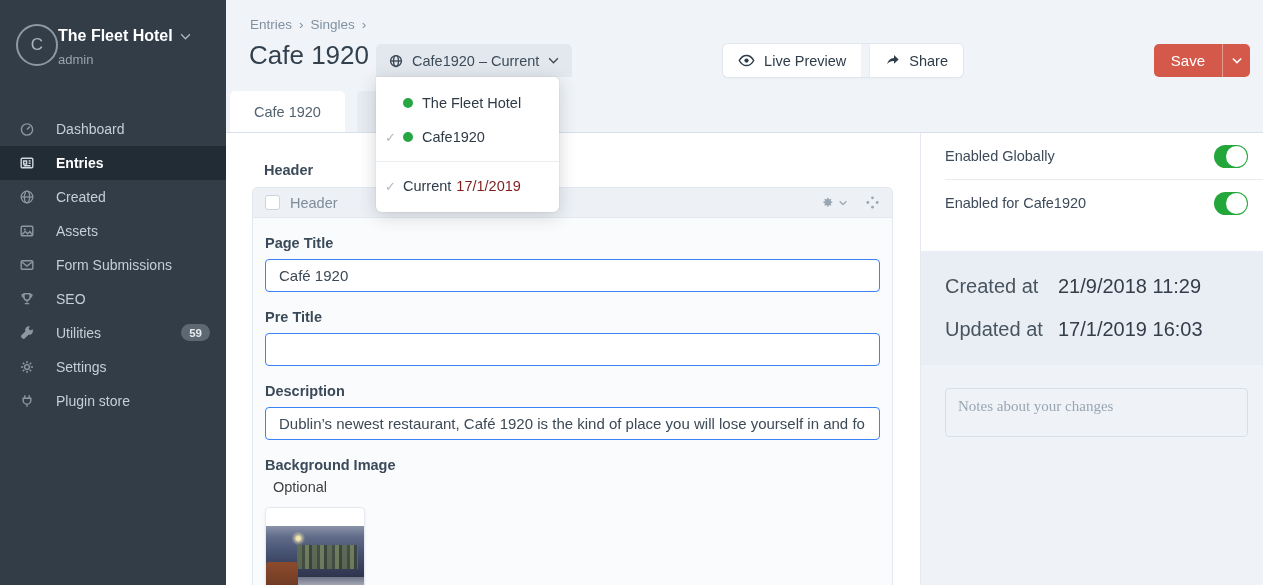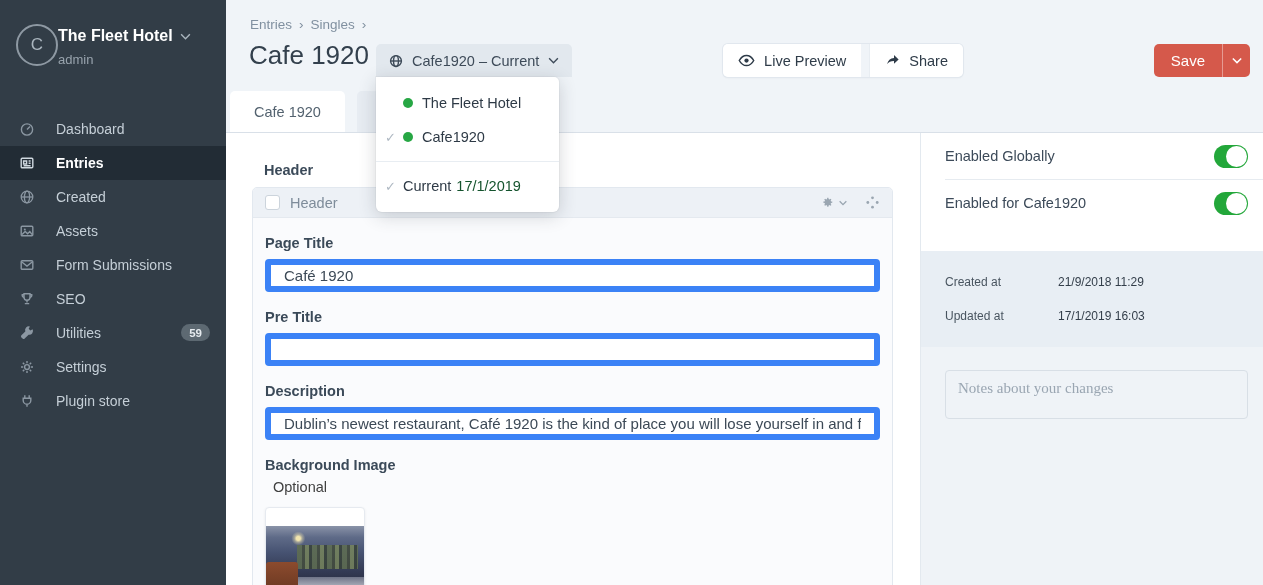--- a/index.html
+++ b/index.html
@@ -68,21 +68,21 @@
   .block-header { height:30px; background:#edf1f6; border-bottom:1px solid #e4e9ef; border-radius:4px 4px 0 0;
                   display:flex; align-items:center; padding:0 12px; gap:10px; }
   .checkbox { width:15px; height:15px; background:#fff; border:1px solid #ccd4dc; border-radius:3px; cursor:pointer; flex:none; }
   .block-title { color:#7e8c9a; font-size:14.5px; }
   .block-actions { margin-left:auto; display:flex; align-items:center; gap:18px; color:#9aa6b1; }
   .gear-wrap { display:flex; align-items:center; gap:4px; cursor:pointer; }
   .move-handle { cursor:grab; }
   .block-body { padding:0 12px 20px; }
   .bfield { margin-top:17px; }
   .bfield .flabel { display:block; font-weight:bold; font-size:14.5px; color:#3b4a59; margin-bottom:8px; }
-  .text-input { width:100%; height:33px; border:6px solid #3b82f6; border-radius:4px; padding:0 13px;
+  .text-input { width:100%; height:33px; border:1px solid #3b82f6; border-radius:4px; padding:0 13px;
                 font-size:15px; color:#3c4956; background:#fff; font-family:inherit; }
   .instructions { color:#404040; font-size:14.5px; margin:-2px 8px 12px; }
   .asset-card { width:100px; height:120px; background:#fff; border:1px solid #e6eaf0; border-radius:4px;
                 box-shadow:0 1px 3px rgba(50,60,70,.08); padding-top:18px; cursor:pointer; }
   .asset-thumb { width:98px; height:62px; position:relative; overflow:hidden;
     background:
       radial-gradient(circle at 33% 20%, #f2e5ae 0 2px, rgba(242,229,174,.45) 4px, transparent 7px),
       linear-gradient(180deg, #8a93a8 0%, #5f6b88 18%, #475372 42%, #343b55 72%, #262a3d 100%); }
   .thumb-shelf { position:absolute; left:32%; right:6%; top:30%; height:40%; opacity:.85;
     background:repeating-linear-gradient(90deg,#5f6e50 0 5px,#434c3c 5px 8px,#76845b 8px 12px,#384238 12px 15px); }
@@ -92,39 +92,39 @@
     background:linear-gradient(180deg,#6f7487,#b5b8c3); }
 
   
   .details-pane { flex:1; background:#fff; border-left:1px solid #e3e9ef; display:flex; flex-direction:column; }
   .toggle-row { display:flex; align-items:center; justify-content:space-between; padding:0 15px 0 24px; height:46px; }
   .toggle-row .tlabel { font-size:14.5px; color:#3c4a59; }
   .toggle { width:34px; height:23px; border-radius:12px; background:#23a73a; position:relative; cursor:pointer; flex:none; }
   .toggle .knob { position:absolute; right:1px; top:1px; width:21px; height:21px; background:#fff; border-radius:50%; }
   .t-divider { border:none; border-top:1px solid #e6ebf0; margin:0 0 0 24px; }
   .meta-panel { margin-top:25px; background:#e8eef4; padding:24px; }
-  .meta-row { display:flex; font-size:12px; }
+  .meta-row { display:flex; font-size:20px; }
   .meta-row + .meta-row { margin-top:20px; }
   .meta-label { width:113px; color:#48545f; flex:none; }
   .meta-value { color:#333e4a; }
   .notes-panel { background:#eff3f7; padding:23px 15px 23px 24px; flex:1; }
   .notes { width:100%; height:49px; background:transparent; border:1px solid #d8dfe6; border-radius:4px;
            font-family:Liberation Serif, serif; font-size:15px; color:#3c4956; padding:9px 12px; resize:none; }
   .notes::placeholder { color:#9aa6b2; }
 
   
   .rev-menu { position:absolute; left:150px; top:77px; width:183px; background:#fff;
               border-radius:0 5px 6px 6px; padding:9px 0; z-index:10;
               box-shadow:0 4px 18px rgba(40,50,60,.2), 0 0 0 1px rgba(40,50,60,.04); }
   .menu-item { display:flex; align-items:center; height:34px; font-size:14.5px; color:#2e3a46; cursor:pointer; }
   .menu-item .check { width:18px; margin-left:9px; color:#aeb8c2; font-size:13px; flex:none; }
   .menu-item .nocheck { width:18px; margin-left:9px; flex:none; }
   .dot { width:10px; height:10px; border-radius:50%; background:#27a744; margin-right:9px; flex:none; }
   .menu-divider { border:none; border-top:1px solid #e8edf2; margin:7px 0; }
-  .rev-date { color:#14532d; margin-left:5px; }
+  .rev-date { color:#7f1d1d; margin-left:5px; }
 </style>
 </head>
 <body>
 
 <aside class="sidebar">
   <div class="logo">
       <span>C</span>
     </div>
   <div class="site-name">
     <span>The Fleet Hotel</span>

